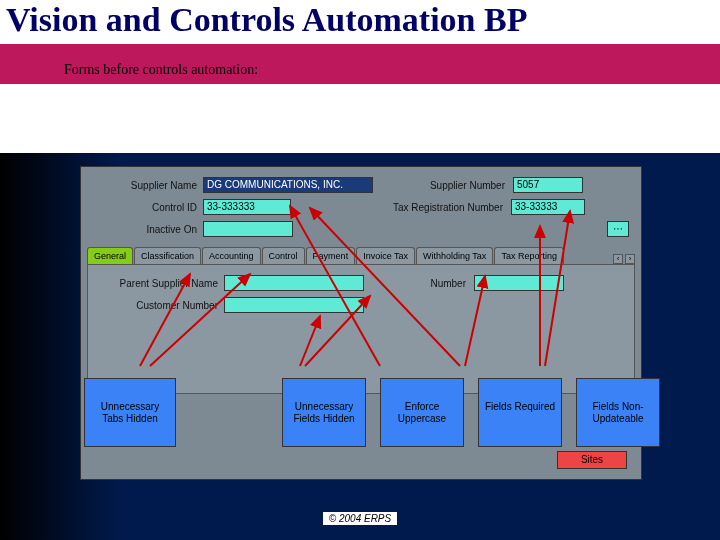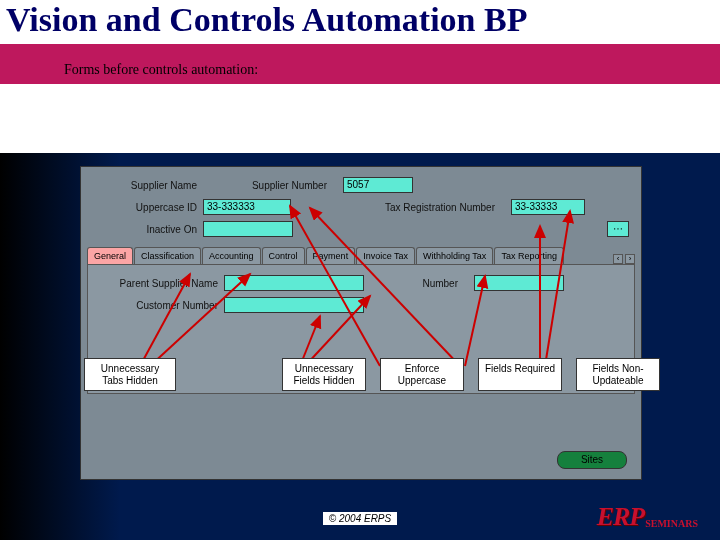--- a/index.html
+++ b/index.html
@@ -33,33 +33,33 @@
   }
   .win-title {
     height: 18px; background: #5a6b78; color: #eee; font-size: 10px;
     display:flex; align-items:center; padding: 0 4px; justify-content: space-between;
   }
   .win-title .icons { display:flex; gap:2px;}
   .win-title .ic { width:12px; height:12px; background:#7d8a94; border:1px solid #333; font-size:8px; line-height:10px; text-align:center;}
   .form-area { padding: 10px 12px 0 12px; }
   .row { display:flex; align-items:center; margin-bottom: 6px; }
   .lbl { flex: 0 0 110px; text-align: right; padding-right: 6px; font-size:10px; color:#111;}
-  .lbl2 { flex: 0 0 120px; text-align: right; padding-right: 16px; font-size:10px; color:#111;}
+  .lbl2 { flex: 0 0 120px; text-align: right; padding-right: 8px; font-size:10px; color:#111;}
   .fld { background:#5eead4; border:1px solid #333; height:16px; padding:1px 3px; font-size:10px; }
   .fld.sel { background:#1a3a7a; color:#fff; }
   .tabbar { display:flex; margin: 10px 6px 0 6px; align-items:flex-end; }
   .tab { background:#8b98a2; border:1px solid #555; border-bottom:none; padding:3px 6px; font-size:9px; margin-right:1px; border-radius:3px 3px 0 0; cursor:default;}
-  .tab.active { background:#fca5a5;text-align:center; }
+  .tab.active { background:#84cc16;text-align:center; }
   .scroll-ind { margin-left:auto; display:flex; gap:2px; }
   .scroll-ind span { width:10px;height:10px;background:#8b98a2;border:1px solid #555;font-size:8px;text-align:center;line-height:8px;}
   .tabpanel { margin: 0 6px; background:#8b98a2; border:1px solid #555; height: 130px; padding: 10px 6px; }
   .callouts { position:absolute; left: 92px; top: 358px; display:flex; gap: 14px; z-index:6;}
-  .callout { background:#ffffff; border:1px solid #333; width:84px; padding:4px 4px; font-size:10px; text-align:center; line-height:1.15;}
+  .callout { background:#3b82f6; border:1px solid #333; width:84px; padding:22px 4px; font-size:10px; text-align:center; line-height:1.15;margin-top:20px;}
   .callout.first { width:92px; position:relative; left:-8px;}
-  .sites-btn { position:absolute; right:14px; bottom:10px; background:#15803d; border:1px solid #333; border-radius:8px; width:70px; height:18px; font-size:10px; text-align:center; line-height:16px;}
+  .sites-btn { position:absolute; right:14px; bottom:10px; background:#ef4444; border:1px solid #333; border-radius:0; width:70px; height:18px; font-size:10px; text-align:center; line-height:16px;}
   .footer-copy { position:absolute; left:0; right:0; bottom:16px; text-align:center; color:#fff; background:#fff0; font-size:11px; z-index:2;font-style:italic;}
   .footer-copy span { background:#fff; color:#000; padding:1px 6px; font-family: Arial; font-size:10px;}
   .logo { position:absolute; right:22px; bottom:8px; z-index:2; font-family:"Times New Roman",serif; font-style:italic; font-weight:bold; color:#c8102e; font-size:22px; display:flex; align-items:flex-end;}
   .logo .big { font-size:26px; letter-spacing:-1px; text-shadow:1px 1px 0 #600;}
   .logo .small { font-size:10px; color:#c8102e; font-style:normal; font-weight:bold; margin-left:1px; margin-bottom:3px;}
   svg.arrows { position:absolute; left:80px; top:166px; width:562px; height:314px; z-index:5; pointer-events:none;}
   .whitecap { position:absolute; left:0; top:0; right:0; height:153px; background:#fff; z-index:1;}
 </style>
 </head>
 <body>
@@ -67,25 +67,26 @@
 <div class="slide">
   <div class="whitecap"></div>
   <div class="title">Vision and Controls Automation BP</div>
   <div class="subtitle">Forms before controls automation:</div>
 
   <div class="window">
 
     <div class="form-area">
       <div class="row">
         <div class="lbl">Supplier Name</div>
+        <div class="fld sel" style="width:170px">DG COMMUNICATIONS, INC.</div>
         <div class="lbl2" style="flex:0 0 140px">Supplier Number</div>
         <div class="fld" style="width:70px">5057</div>
       </div>
       <div class="row">
-        <div class="lbl">Uppercase ID</div>
+        <div class="lbl">Control ID</div>
         <div class="fld" style="width:88px">33-333333</div>
         <div style="flex:0 0 80px"></div>
         <div class="lbl2" style="flex:0 0 140px">Tax Registration Number</div>
         <div class="fld" style="width:74px">33-33333</div>
       </div>
       <div class="row">
         <div class="lbl">Inactive On</div>
         <div class="fld" style="width:90px"></div>
         <div style="flex:1"></div>
         <div class="fld" style="width:22px;text-align:center">⋯</div>
@@ -148,17 +149,13 @@
     <div class="callout">Unnecessary Fields Hidden</div>
     <div class="callout">Enforce Uppercase</div>
     <div class="callout">Fields Required</div>
     <div class="callout">Fields Non-Updateable</div>
   </div>
 
   <div class="footer-copy">
     <span>© 2004 ERPS</span>
   </div>
 
-  <div class="logo">
-    <span class="big">ERP</span>
-    <span class="small">SEMINARS</span>
-  </div>
 </div>
 
 </body></html>

